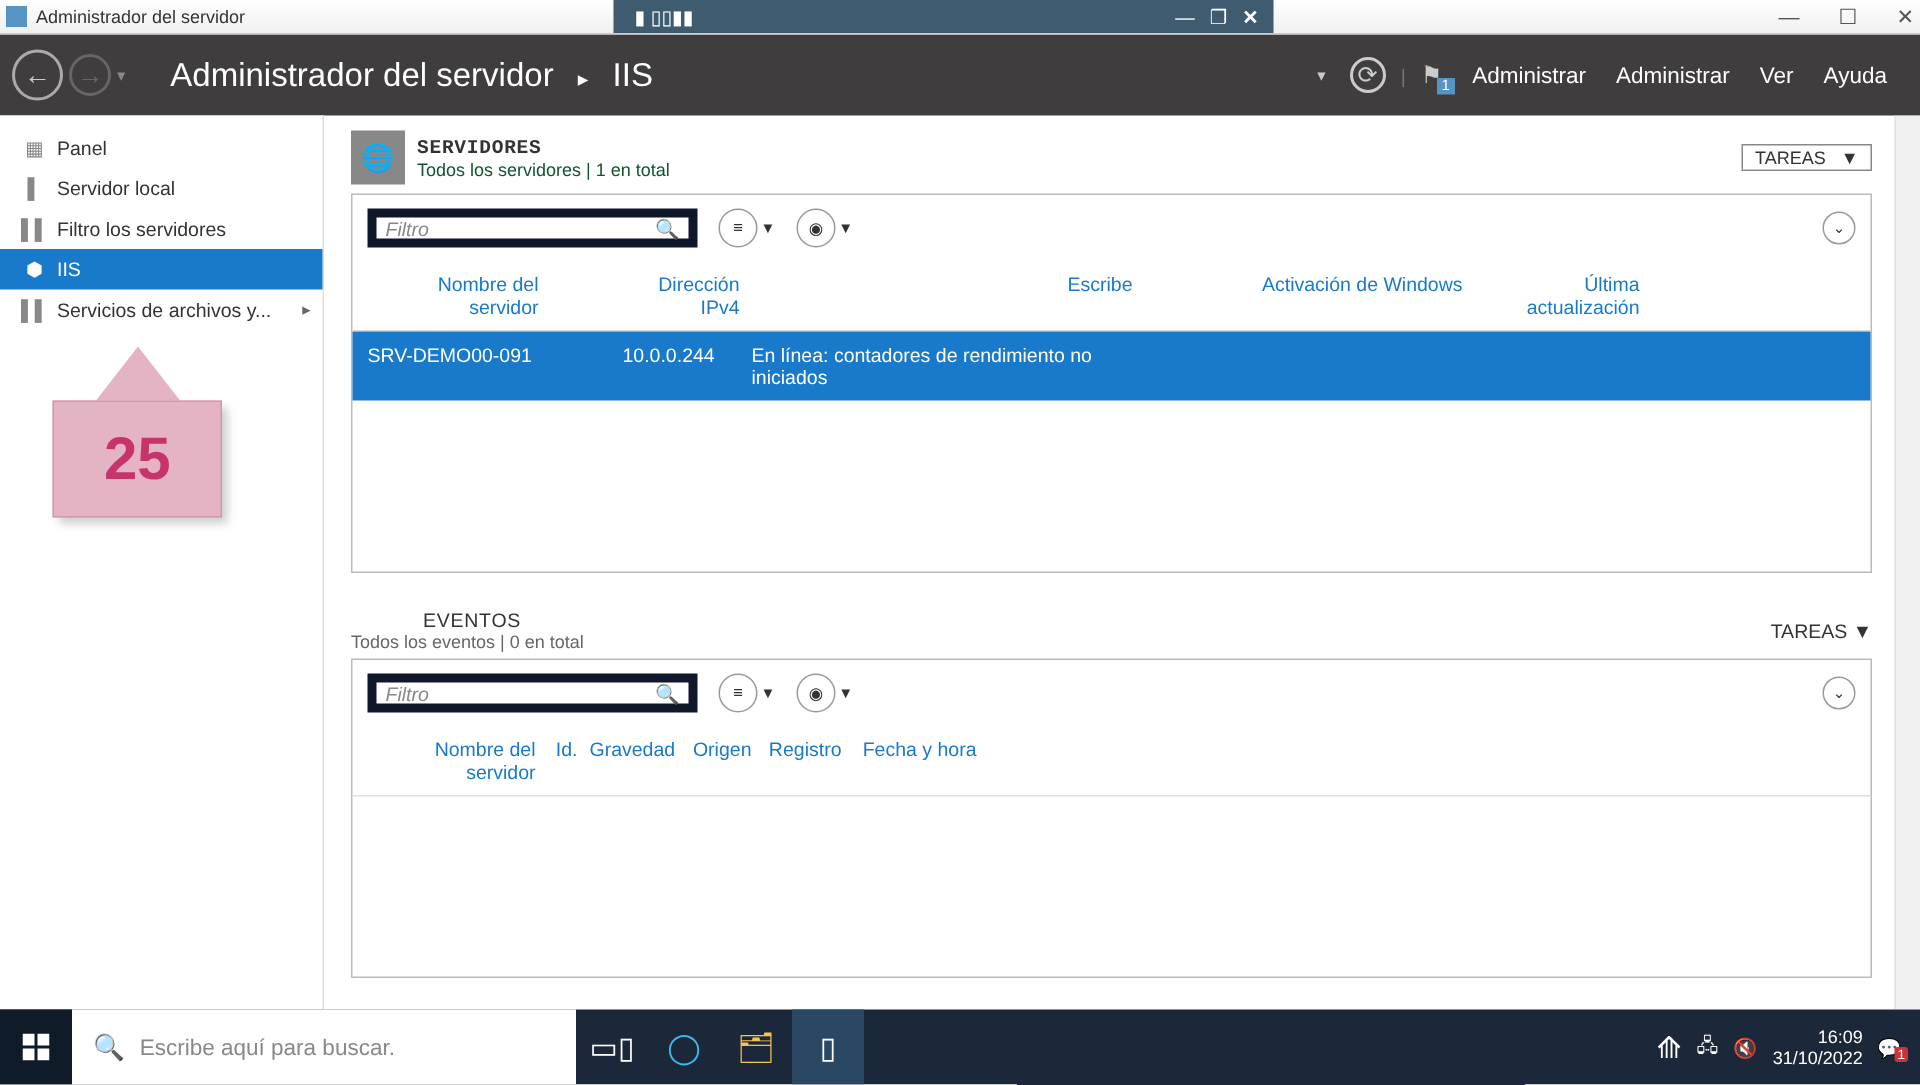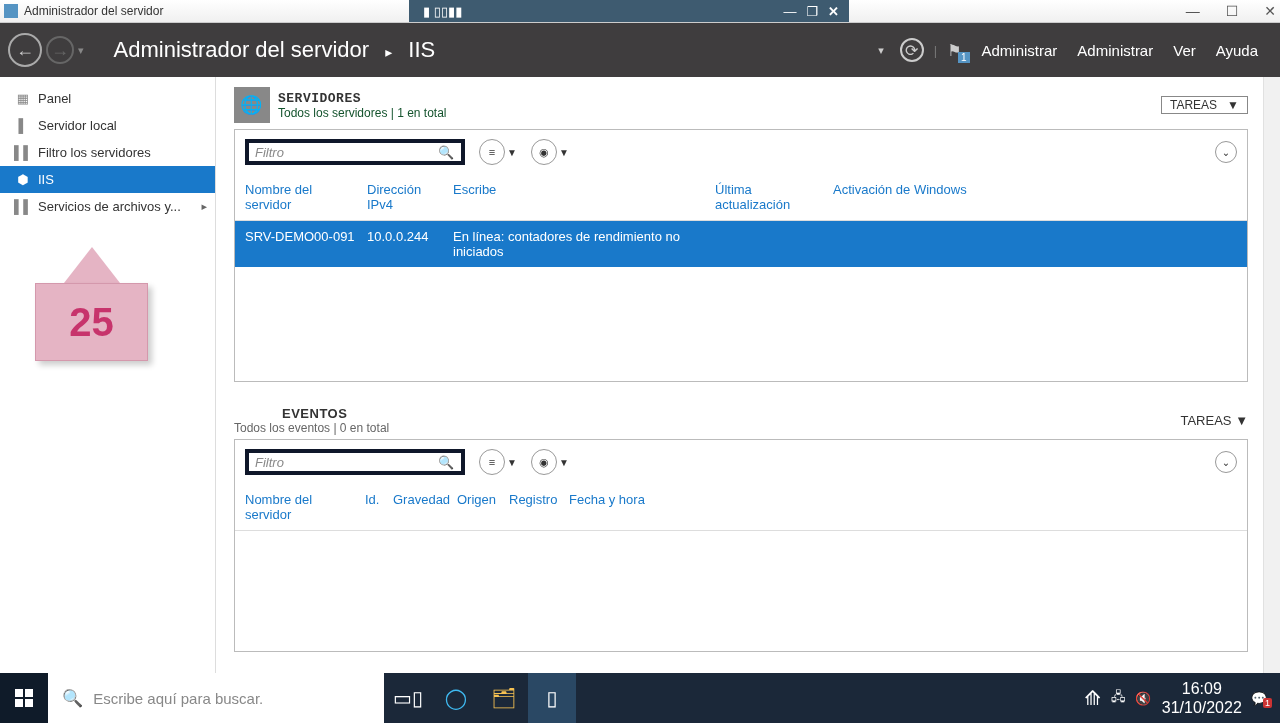--- a/index.html
+++ b/index.html
@@ -30,66 +30,66 @@
 
 .body { display: flex; height: 596px; }
 .sidebar { width: 216px; background: #fff; border-right: 1px solid #ddd; padding-top: 8px; position: relative; }
 .sidebar .item { height: 27px; display: flex; align-items: center; padding: 0 8px 0 14px; color: #333; }
 .sidebar .item .icon { width: 18px; font-size: 13px; color: #888; text-align: center; margin-right: 6px; }
 .sidebar .item.selected { background: #1979ca; color: #fff; }
 .sidebar .item.selected .icon { color: #fff; }
 .sidebar .item .arrow-r { margin-left: auto; font-size: 11px; color: #666; }
 
 
-.annotation { position: absolute; top: 170px; left: 35px; width: 113px; height: 104px; }
+.annotation { position: absolute; top: 154px; left: 35px; width: 113px; height: 104px; }
 .annotation .arrow-up { width: 0; height: 0; border-left: 28px solid transparent; border-right: 28px solid transparent; border-bottom: 36px solid #e5b4c4; margin: 0 auto; }
 .annotation .box { background: #e5b4c4; border: 1px solid #d498ac; height: 78px; display: flex; align-items: center; justify-content: center; color: #c7346c; font-size: 40px; font-weight: 600; box-shadow: 4px 4px 6px rgba(0,0,0,0.2);}
 
 
 .main { flex: 1; padding: 10px 32px 0 18px; position: relative; overflow: hidden; }
 .scrollbar-outer { position: absolute; right: 0; top: 0; width: 17px; height: 100%; background: #f1f1f1; border-left: 1px solid #e1e1e1;}
 
 .section-head { display: flex; align-items: center; margin-bottom: 6px; }
 .section-head .big-icon { width: 36px; height: 36px; background: #888; margin-right: 8px; display:flex; align-items:center; justify-content:center; color:#fff; font-size:18px;}
 .section-head .titles .t1 { font-weight: 600; font-size: 13px; letter-spacing: 0.5px; font-family: Liberation Mono, monospace; }
 .section-head .titles .t2 { font-size: 12px; color: #14532d; }
 .section-head .tasks-btn { margin-left: auto; border: 1px solid #888; padding: 1px 8px; font-size: 12px; display:flex; align-items:center; gap:10px;}
 
 .panel { border: 1px solid #bbb; margin-bottom: 24px; }
 .panel .toolbar { height: 44px; display: flex; align-items: center; padding: 0 10px; gap: 14px; }
-.panel .filter-box { border: 4px solid #0f172a; height: 26px; width: 220px; display: flex; align-items: center; padding: 0 6px; font-style: italic; color: #888; justify-content: space-between; }
+.panel .filter-box { border: 6px solid #0f172a; height: 26px; width: 220px; display: flex; align-items: center; padding: 0 6px; font-style: italic; color: #888; justify-content: space-between; }
 .panel .tb-btn { width: 26px; height: 26px; border: 1px solid #999; border-radius: 50%; display:flex; align-items:center; justify-content:center; font-size:11px;}
 .panel .tb-combo { display:flex; align-items:center; gap:2px;}
 .panel .toolbar .collapse { margin-left:auto; width:22px; height:22px; border:1px solid #999; border-radius:50%; display:flex; align-items:center; justify-content:center; font-size:10px;}
 
 .panel .grid-head { display: flex; border-bottom: 1px solid #ddd; color: #1979ca; font-size: 13px; padding: 6px 6px;}
-.panel .grid-head .col { padding: 2px 4px; }
+.panel .grid-head .col { padding: 2px 4px; text-align: right; }
 
 .panel .grid-row { display: flex; color: #fff; background: #1979ca; font-size: 13px; padding: 6px 6px;}
 .panel .grid-row .col { padding: 2px 4px; }
 .panel .grid-body { min-height: 120px; }
 
 .events-head { display: flex; align-items: center; margin-bottom: 4px;}
-.events-head .titles .t1 { font-weight: 700; font-size: 13px; letter-spacing: 0.5px; padding-left: 48px; }
+.events-head .titles .t1 { font-weight: 400; font-size: 13px; letter-spacing: 0.5px; padding-left: 48px; }
 .events-head .titles .t2 { font-size: 12px; color: #666; }
 
 
-.srv .c1 { width: 122px;} .srv .c2 { width: 86px;} .srv .c3 { width: 262px;} .srv .c4 { width: 118px;} .srv .c5 { width: 220px;}
+.srv .c1 { width: 122px;} .srv .c2 { width: 86px; margin-left: 48px;} .srv .c3 { width: 262px;} .srv .c4 { width: 118px;} .srv .c5 { width: 220px;}
 
 .ev .c1 { width: 120px;} .ev .c2 { width: 28px;} .ev .c3 { width: 64px;} .ev .c4 { width: 52px;} .ev .c5 { width: 60px;} .ev .c6 { width: 90px;}
 
 
 .taskbar { position: absolute; bottom: 0; left: 0; right: 0; height: 50px; background: #1b2839; display: flex; align-items: center; color: #fff; }
 .taskbar .start { width: 48px; height: 100%; display: flex; align-items: center; justify-content: center; font-size: 17px; background: #0f1b29; }
 .taskbar .search { flex: 0 0 336px; height: 100%; background: #fff; color: #888; display: flex; align-items: center; padding: 0 14px; font-size: 15px; }
 .taskbar .search .icon { margin-right: 10px; font-size: 17px; }
 .taskbar .tb-icons { display: flex; height: 100%; }
 .taskbar .tb-icons .tbi { width: 48px; height:100%; display:flex; align-items:center; justify-content:center; font-size: 20px;}
 .taskbar .tray { margin-left: auto; display: flex; align-items: center; gap: 10px; padding: 0 12px; }
-.taskbar .tray .clock { font-size: 16px; text-align: center; line-height: 1.2; }
+.taskbar .tray .clock { font-size: 12px; text-align: right; line-height: 1.2; }
 
 svg { vertical-align: middle; }
 </style>
 </head>
 <body>
 
 <div class="titlebar">
   <div class="app-icon"></div>
   <div class="title">Administrador del servidor</div>
   <div class="dark-segment">
@@ -185,22 +185,22 @@
         <div class="tb-combo">
           <span class="tb-btn">◉</span>
           <span style="font-size:10px;">▼</span>
         </div>
         <div class="collapse">⌄</div>
       </div>
       <div class="grid-head srv">
         <div class="col c1">Nombre del servidor</div>
         <div class="col c2">Dirección IPv4</div>
         <div class="col c3">Escribe</div>
+        <div class="col c5">Activación de Windows</div>
         <div class="col c4">Última actualización</div>
-        <div class="col c5">Activación de Windows</div>
       </div>
       <div class="grid-body" style="min-height:160px;">
         <div class="grid-row srv">
           <div class="col c1">SRV-DEMO00-091</div>
           <div class="col c2">10.0.0.244</div>
           <div class="col c3">En línea: contadores de rendimiento no iniciados</div>
         </div>
       </div>
     </div>
 

